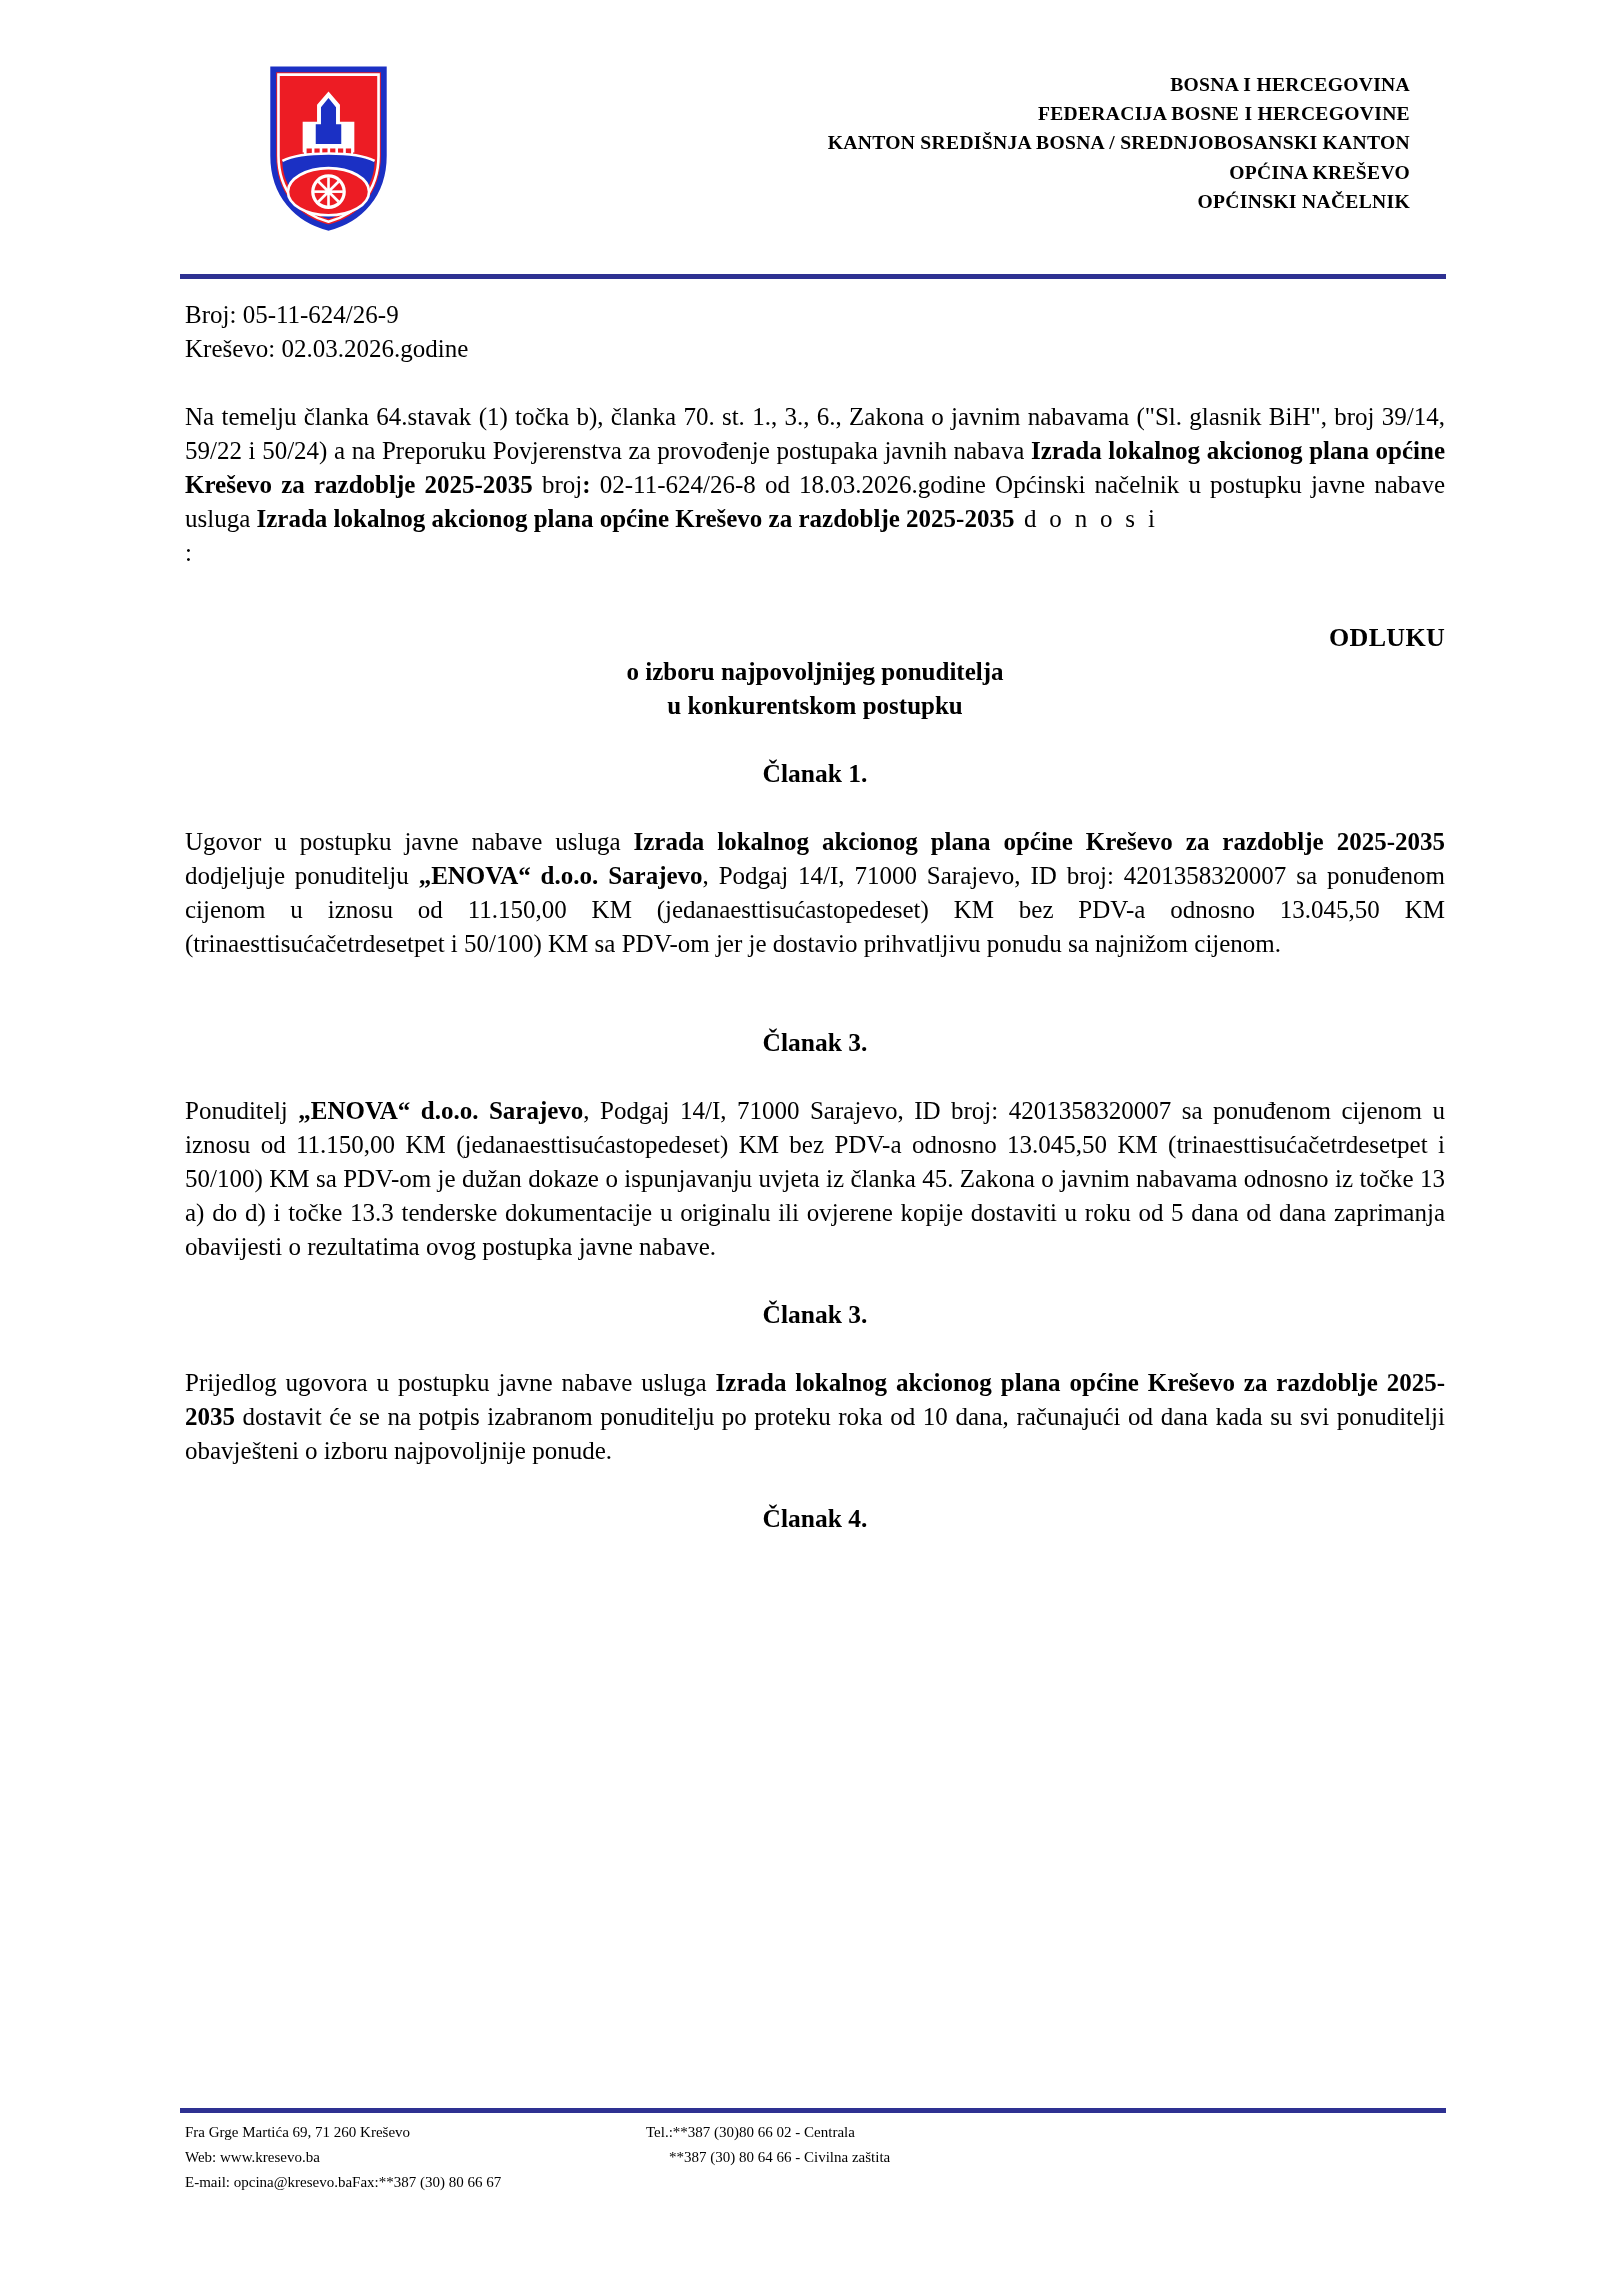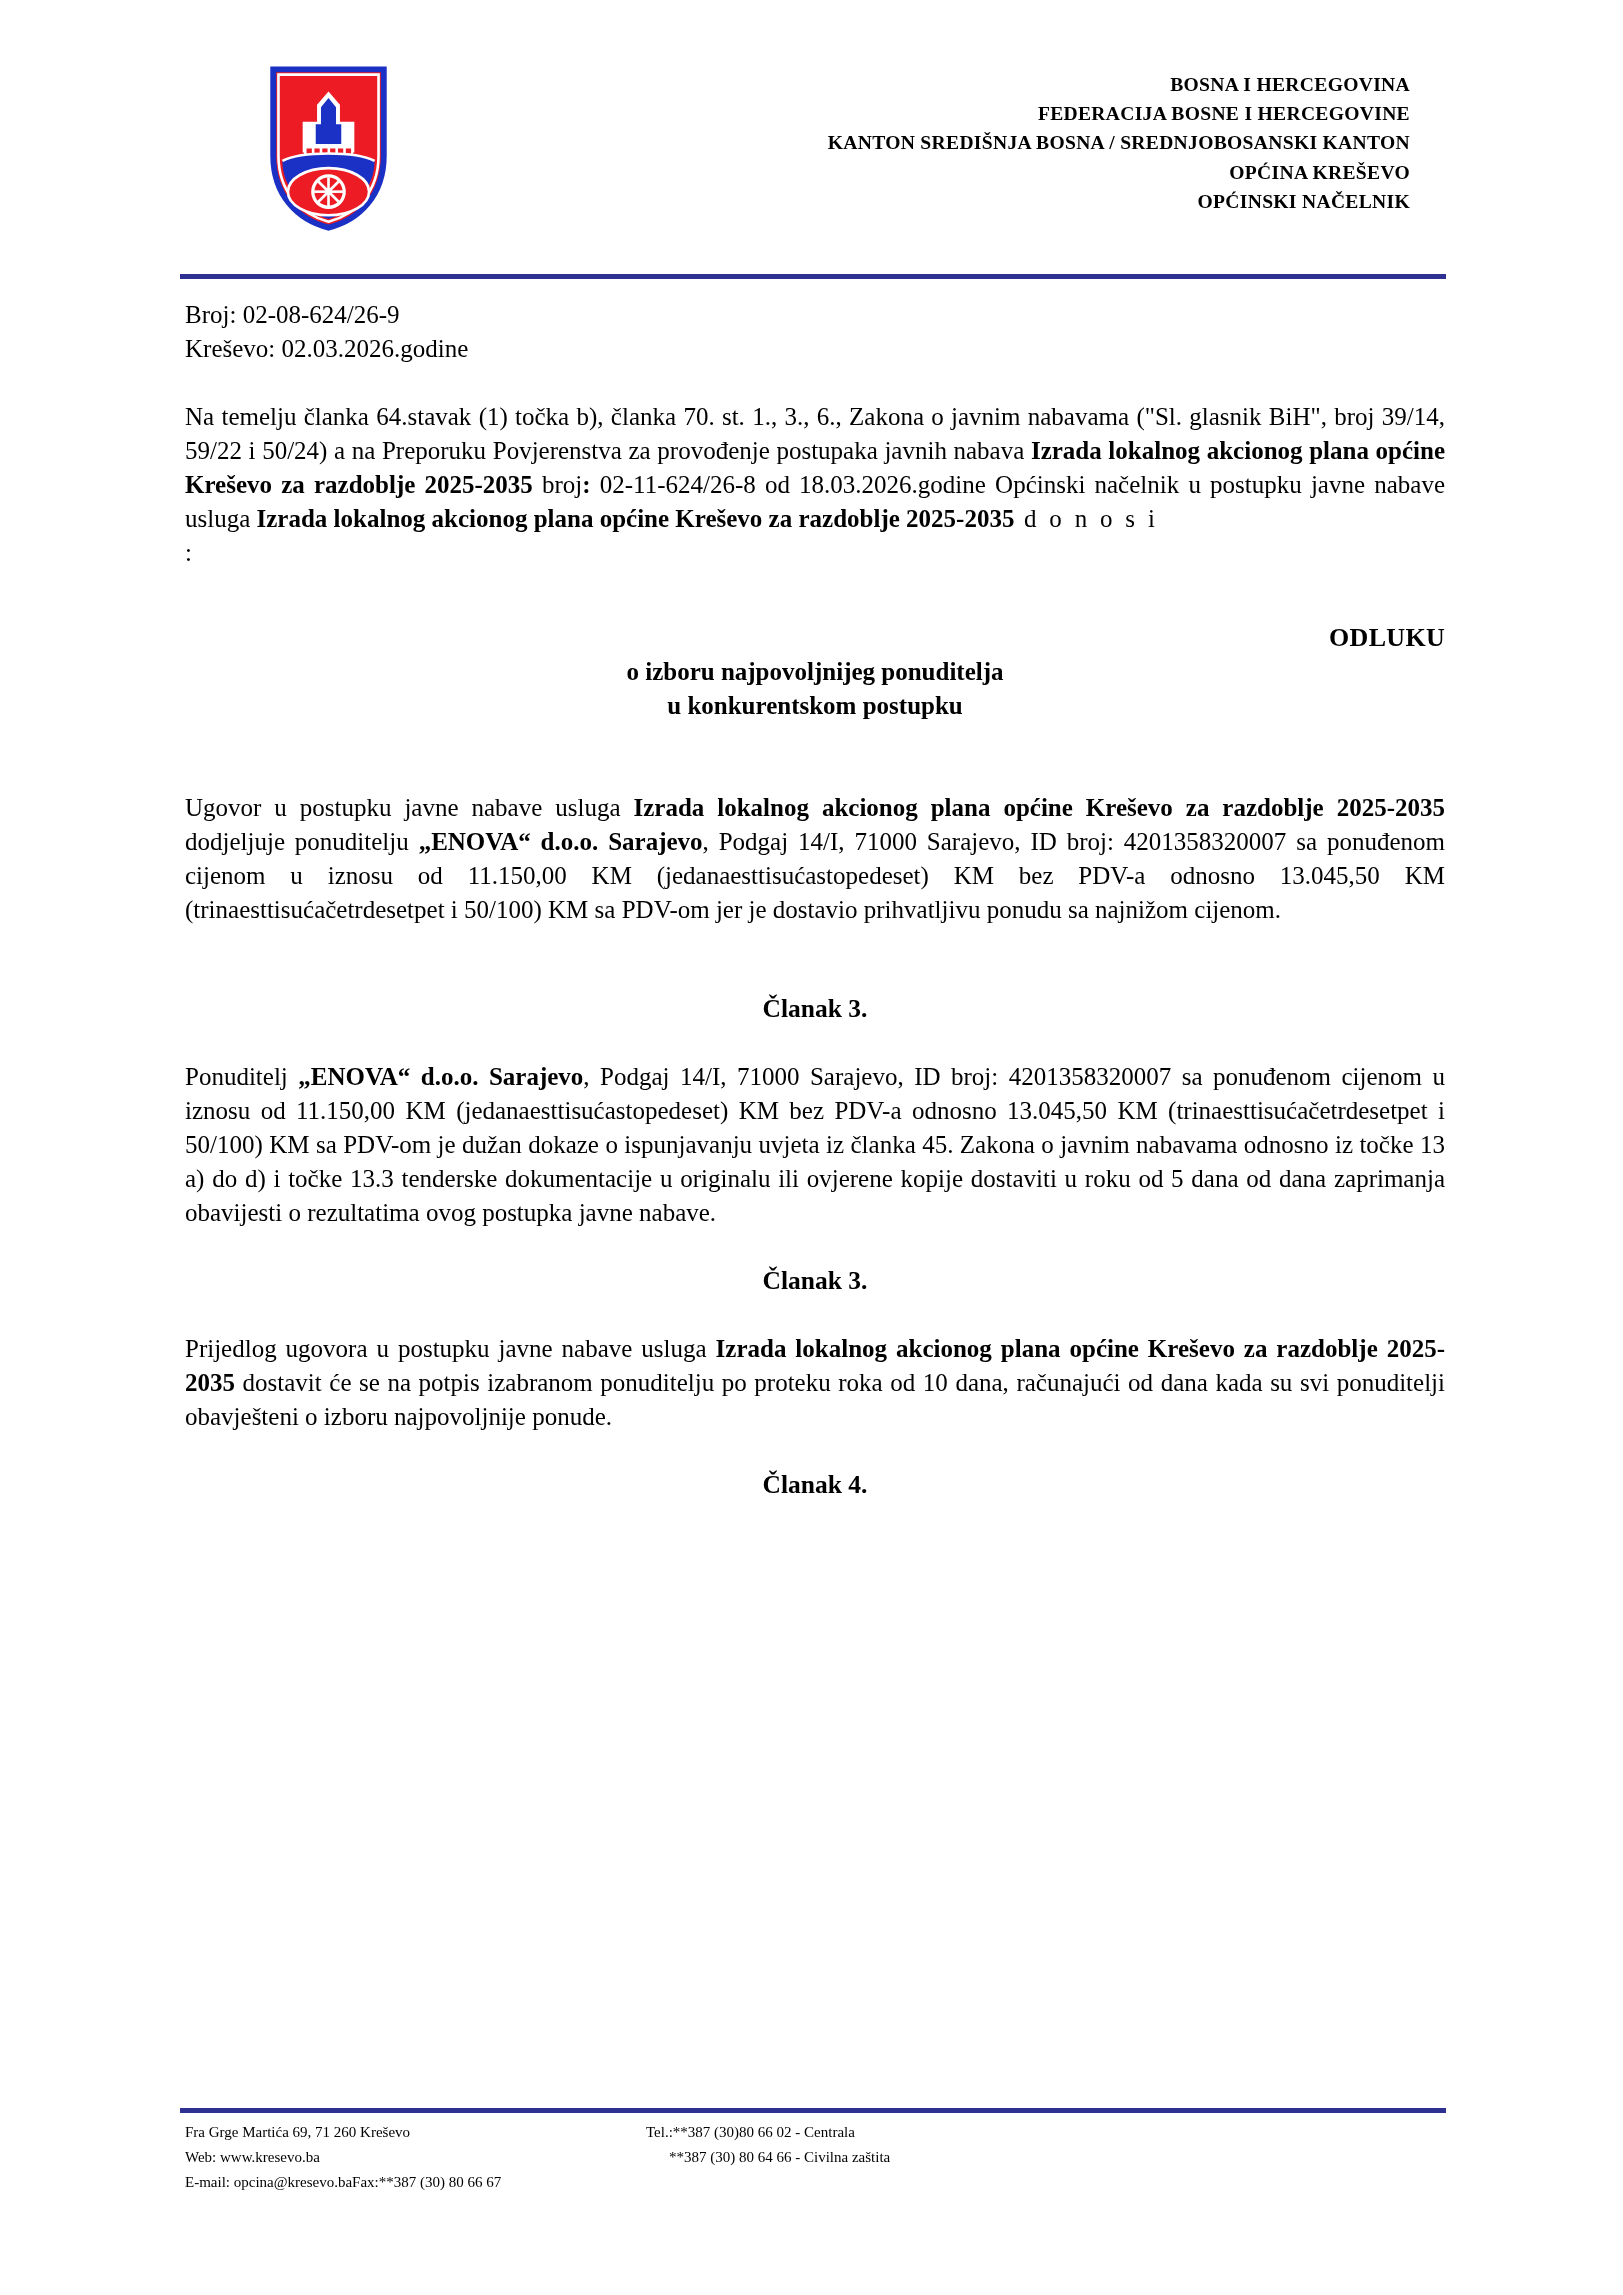--- a/index.html
+++ b/index.html
@@ -181,36 +181,37 @@
       <div class="header-line wide">KANTON SREDIŠNJA BOSNA / SREDNJOBOSANSKI KANTON</div>
       <div class="header-line">OPĆINA KREŠEVO</div>
       <div class="header-line">OPĆINSKI NAČELNIK</div>
     </div>
   </div>
 
   <div class="rule rule-top"></div>
 
   <div class="content">
 
-    <div class="ref-line">Broj: 02-08-624/26-9</div>
+    <div class="ref-line">Broj: 05-11-624/26-9</div>
     <div class="ref-line">Kreševo: 02.03.2026.godine</div>
 
     <div class="spacer-md"></div>
 
     <p class="para"><span>Na temelju članka 64.stavak (1) točka b), članka 70. st. 1., 3., 6., Zakona o javnim nabavama ("Sl. glasnik BiH", broj 39/14, 59/22 i 50/24) a na Preporuku Povjerenstva za provođenje postupaka javnih nabava </span><b>Izrada lokalnog akcionog plana općine Kreševo za razdoblje 2025-2035</b><span> broj</span><b>:</b><span> 02-11-624/26-8 od 18.03.2026.godine Općinski načelnik u postupku javne nabave usluga </span><b>Izrada lokalnog akcionog plana općine Kreševo za razdoblje 2025-2035</b><span class="sp-wide">  d o n o s i</span></p>
     <div class="colon-line">:</div>
 
     <div class="spacer-lg"></div>
 
     <div class="title-main">ODLUKU</div>
     <div class="title-sub">o izboru najpovoljnijeg ponuditelja</div>
     <div class="title-sub">u konkurentskom postupku</div>
 
     <div class="spacer-md"></div>
 
+    <div class="article-head">Članak 1.</div>
     <div class="spacer-md"></div>
     <p class="para"><span>Ugovor u postupku javne nabave usluga </span><b>Izrada lokalnog akcionog plana općine Kreševo za razdoblje 2025-2035</b><span> dodjeljuje ponuditelju  </span><b>„ENOVA“ d.o.o. Sarajevo</b><span>, Podgaj 14/I, 71000 Sarajevo, ID broj: 4201358320007  sa ponuđenom cijenom u iznosu od 11.150,00 KM (jedanaesttisućastopedeset) KM bez PDV-a odnosno 13.045,50 KM (trinaesttisućačetrdesetpet i 50/100) KM sa PDV-om jer je dostavio prihvatljivu ponudu sa najnižom cijenom.</span></p>
 
     <div class="spacer-xl"></div>
 
     <div class="article-head">Članak 3.</div>
     <div class="spacer-md"></div>
     <p class="para"><span>Ponuditelj  </span><b>„ENOVA“ d.o.o. Sarajevo</b><span>, Podgaj 14/I, 71000 Sarajevo, ID broj: 4201358320007 sa ponuđenom cijenom u iznosu od 11.150,00 KM (jedanaesttisućastopedeset) KM bez PDV-a odnosno 13.045,50 KM (trinaesttisućačetrdesetpet i 50/100) KM sa PDV-om je dužan dokaze o ispunjavanju uvjeta iz članka 45. Zakona o javnim nabavama odnosno iz točke 13 a) do d) i točke 13.3 tenderske dokumentacije u originalu ili ovjerene kopije  dostaviti u roku od 5 dana od dana zaprimanja obavijesti o rezultatima ovog postupka javne nabave.</span></p>
 
     <div class="spacer-md"></div>

